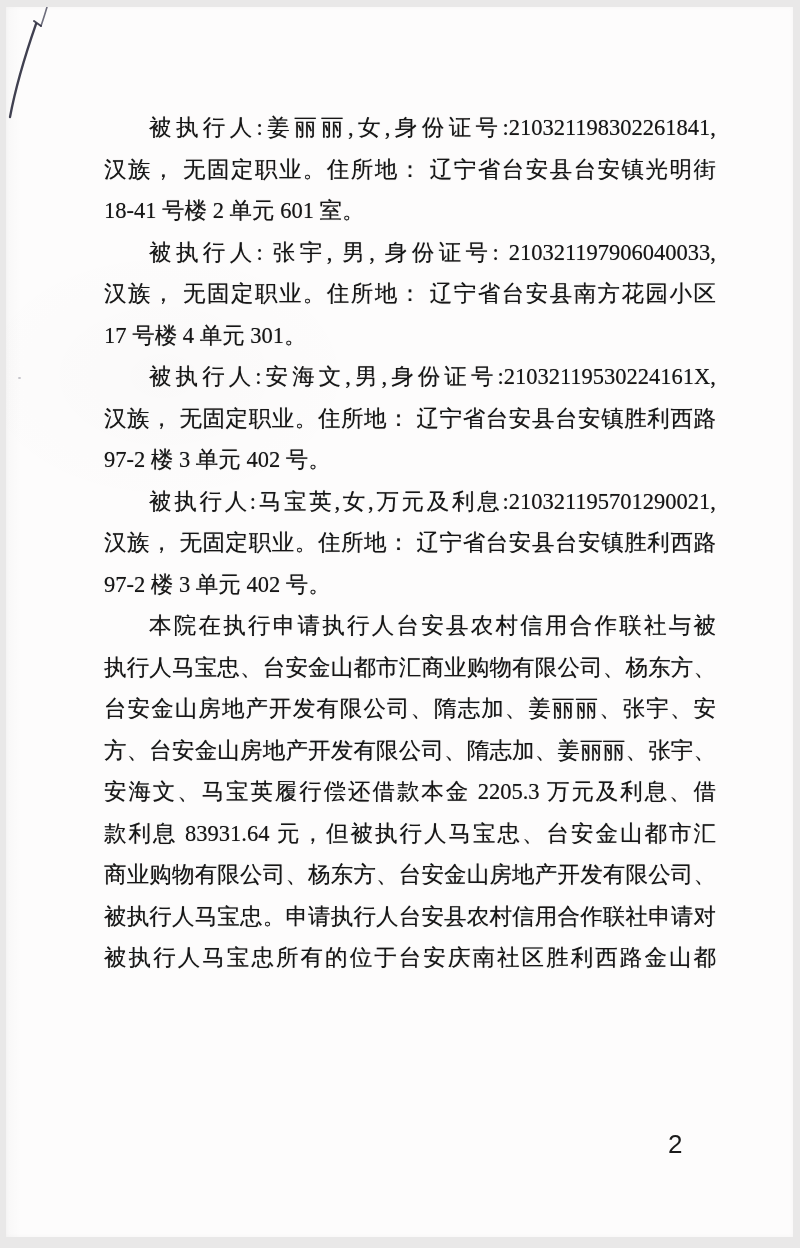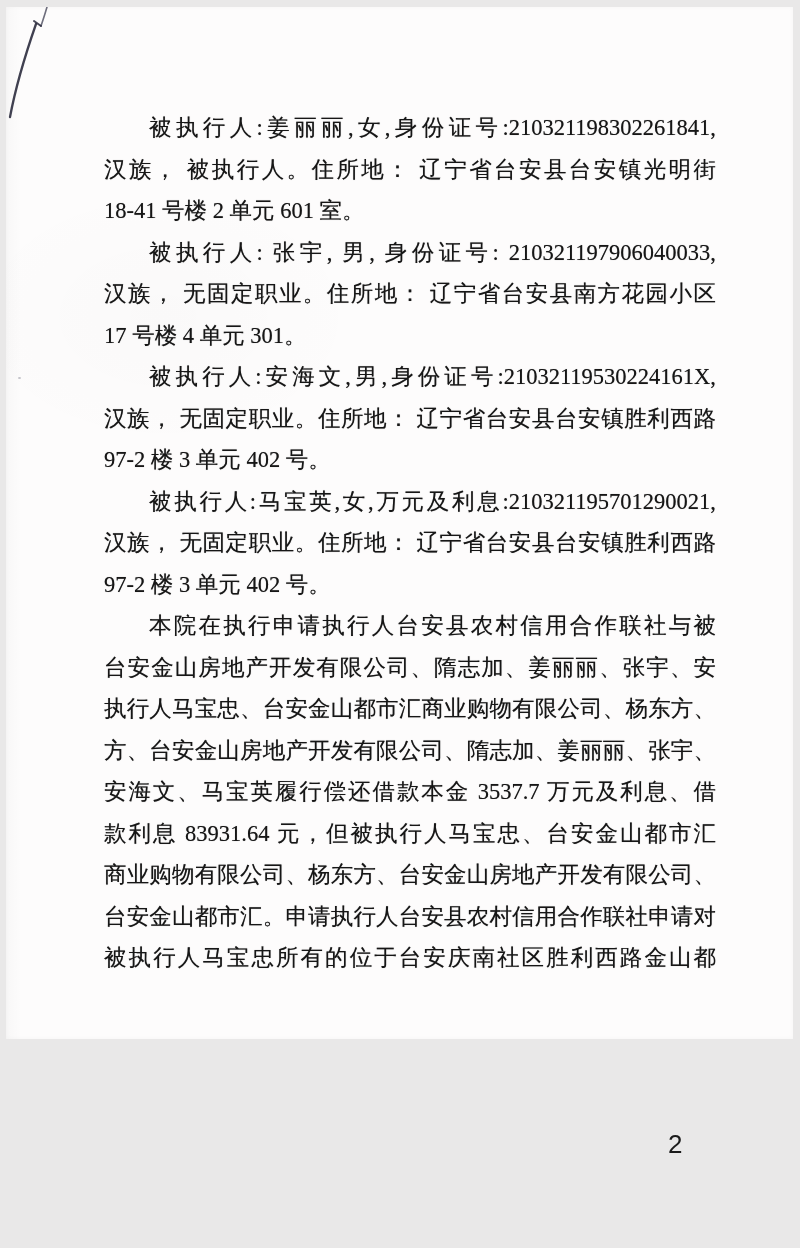--- a/index.html
+++ b/index.html
@@ -12,21 +12,21 @@
     position: relative;
     overflow: hidden;
     background: #e9e8e8;
     font-family: "Liberation Serif", "DejaVu Serif", serif;
   }
   .paper {
     position: absolute;
     left: 6px;
     top: 7px;
     width: 787px;
-    height: 1032px;
+    height: 1230px;
     background:
       radial-gradient(ellipse 300px 200px at 20% 30%, rgba(0,0,0,0.012), rgba(0,0,0,0) 70%),
       linear-gradient(90deg, rgba(0,0,0,0.02), rgba(0,0,0,0) 2%),
       #fdfcfc;
     box-shadow: inset 0 0 5px rgba(0,0,0,0.03);
   }
   .pen-mark {
     position: absolute;
     left: 0;
     top: 0;
@@ -77,47 +77,47 @@
       <path d="M41 0 C 39 7, 37 13, 35 19" fill="none" stroke="#4a4a5c" stroke-width="1.6" stroke-linecap="round" opacity="0.8"></path>
       <path d="M35 19 L28 14" fill="none" stroke="#262638" stroke-width="2" stroke-linecap="round" opacity="0.85"></path>
       <path d="M30 17 C 22 40, 10 78, 4 110" fill="none" stroke="#262638" stroke-width="2.3" stroke-linecap="round" opacity="0.88"></path>
     </svg>
 
     <div class="scan-speck"></div>
 
     <div class="text-block" id="document-body">
         <div class="para">
           <div class="line indent">被执行人:姜丽丽,女,身份证号:210321198302261841,</div>
-          <div class="line">汉族， 被执行人。住所地： 辽宁省台安县台安镇光明街</div>
+          <div class="line">汉族， 无固定职业。住所地： 辽宁省台安县台安镇光明街</div>
           <div class="line endline">18-41 号楼 2 单元 601 室。</div>
         </div>
         <div class="para">
           <div class="line indent">被执行人: 张宇, 男, 身份证号: 210321197906040033,</div>
           <div class="line">汉族， 无固定职业。住所地： 辽宁省台安县南方花园小区</div>
           <div class="line endline">17 号楼 4 单元 301。</div>
         </div>
         <div class="para">
           <div class="line indent">被执行人:安海文,男,身份证号:21032119530224161X,</div>
           <div class="line">汉族， 无固定职业。住所地： 辽宁省台安县台安镇胜利西路</div>
           <div class="line endline">97-2 楼 3 单元 402 号。</div>
         </div>
         <div class="para">
           <div class="line indent">被执行人:马宝英,女,万元及利息:210321195701290021,</div>
           <div class="line">汉族， 无固定职业。住所地： 辽宁省台安县台安镇胜利西路</div>
           <div class="line endline">97-2 楼 3 单元 402 号。</div>
         </div>
         <div class="para">
           <div class="line indent">本院在执行申请执行人台安县农村信用合作联社与被</div>
+          <div class="line">执行人马宝忠、台安金山都市汇商业购物有限公司、杨东方、</div>
           <div class="line">台安金山房地产开发有限公司、隋志加、姜丽丽、张宇、安</div>
-          <div class="line">执行人马宝忠、台安金山都市汇商业购物有限公司、杨东方、</div>
           <div class="line">方、台安金山房地产开发有限公司、隋志加、姜丽丽、张宇、</div>
-          <div class="line">安海文、马宝英履行偿还借款本金 3537.7 万元及利息、借</div>
+          <div class="line">安海文、马宝英履行偿还借款本金 2205.3 万元及利息、借</div>
           <div class="line">款利息 83931.64 元，但被执行人马宝忠、台安金山都市汇</div>
           <div class="line">商业购物有限公司、杨东方、台安金山房地产开发有限公司、</div>
-          <div class="line">台安金山都市汇。申请执行人台安县农村信用合作联社申请对</div>
+          <div class="line">被执行人马宝忠。申请执行人台安县农村信用合作联社申请对</div>
           <div class="line">被执行人马宝忠所有的位于台安庆南社区胜利西路金山都</div>
         </div>
       </div>
 
     <div class="page-number">2</div>
 
   </div>
 </div>
 
 </body></html>

